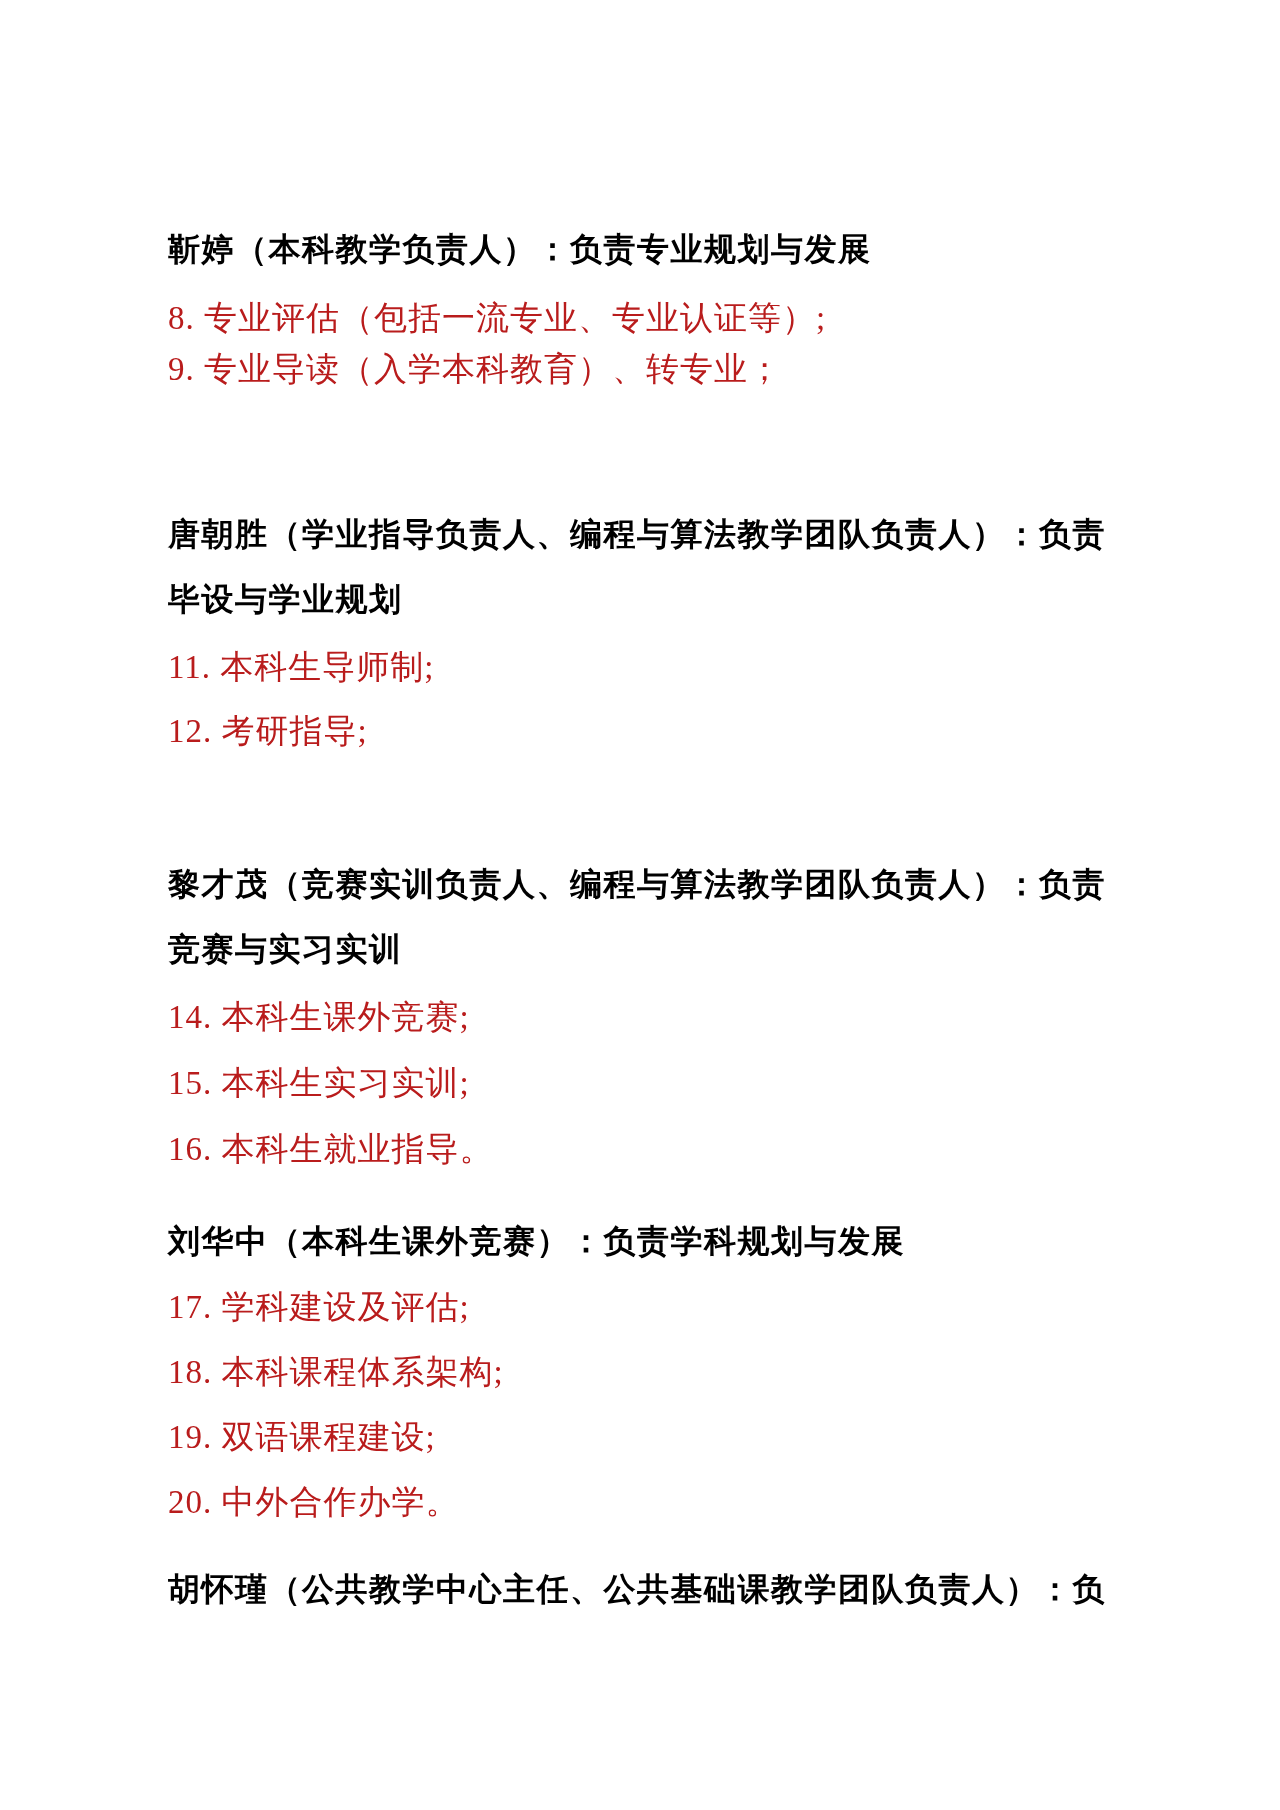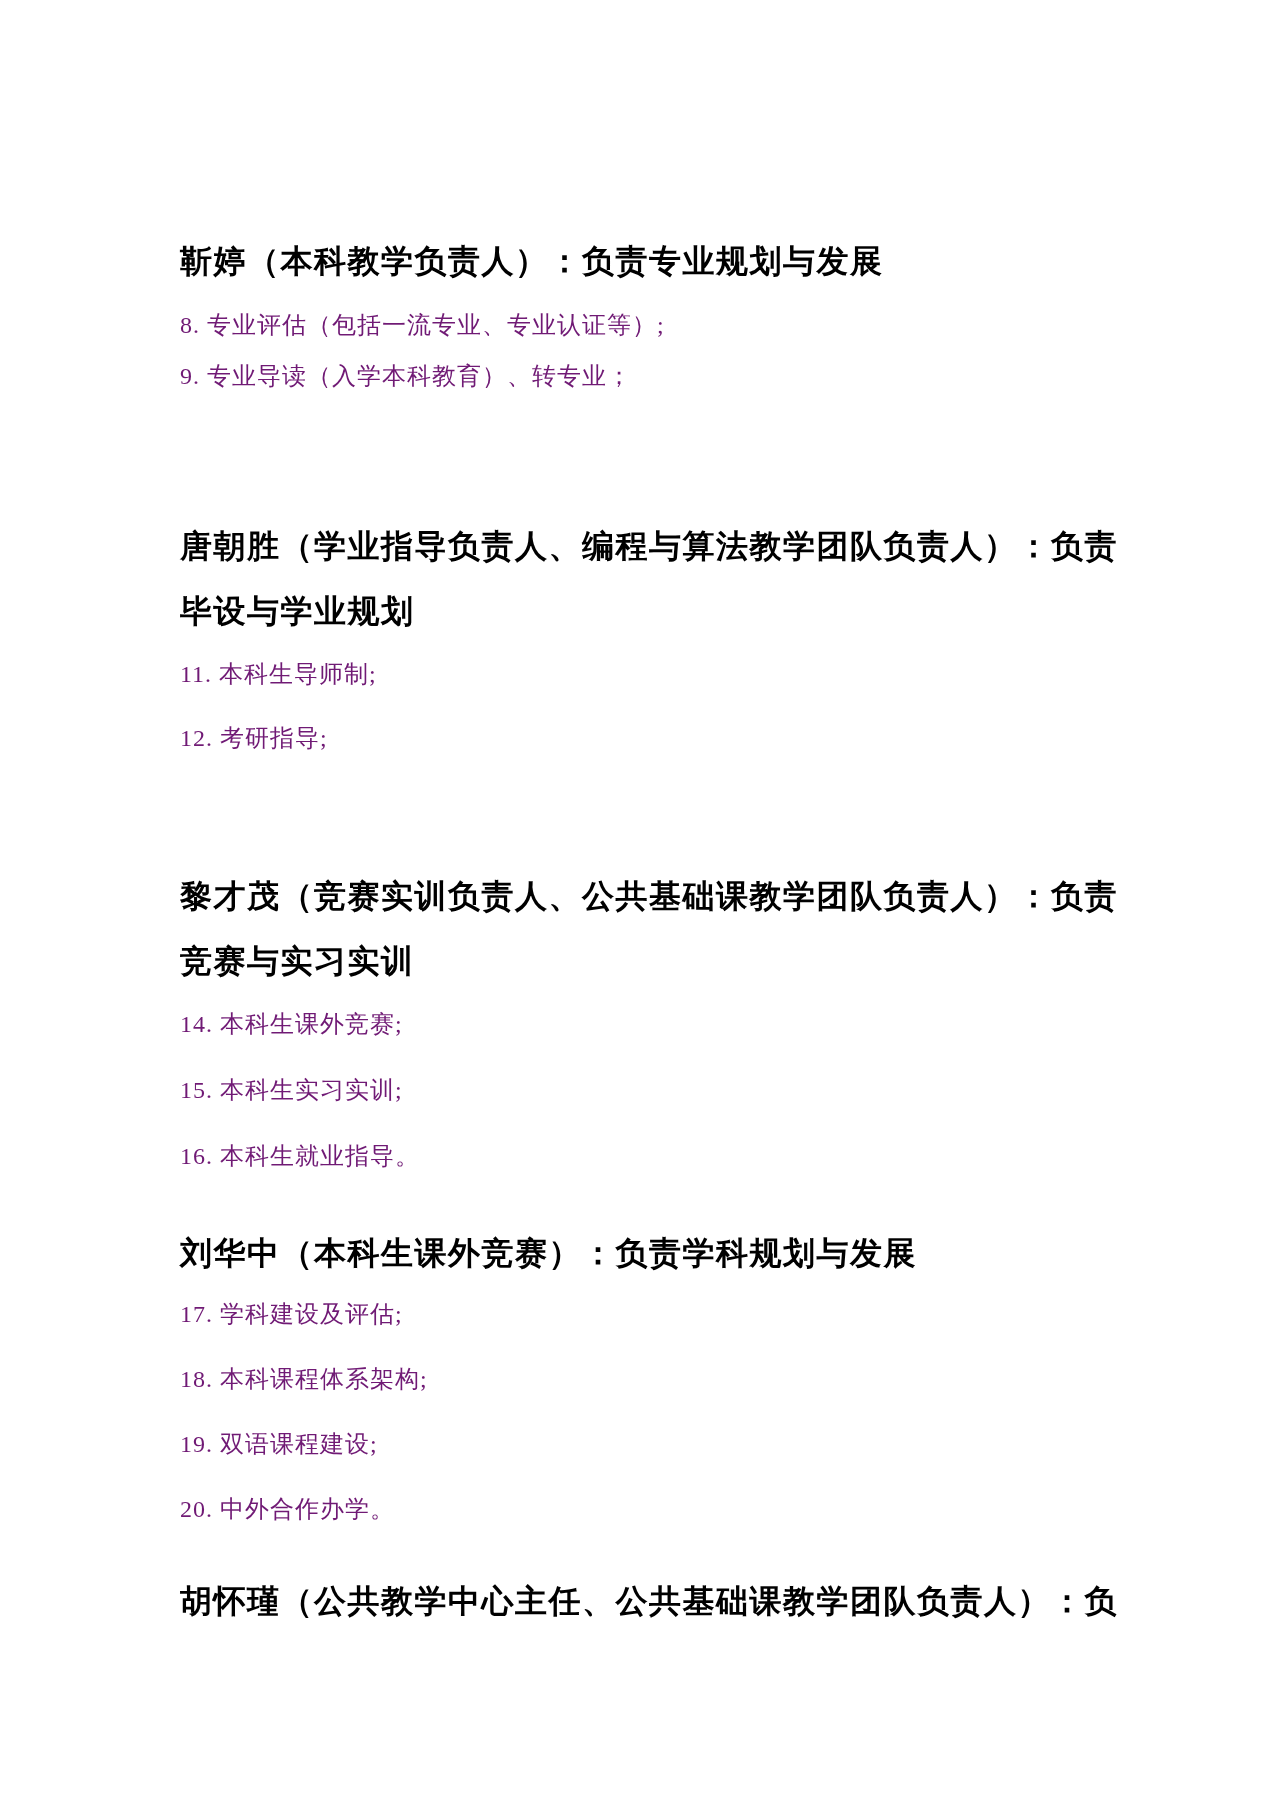--- a/index.html
+++ b/index.html
@@ -13,27 +13,27 @@
     height: 1810px;
     background: #ffffff;
     overflow: hidden;
     font-family: "Liberation Serif", "DejaVu Serif", serif;
   }
   .line {
     position: absolute;
     left: 168px;
     white-space: pre;
     line-height: 1.05;
-    margin: 12px;
+    margin: 0;
   }
   .item {
     font-family: "Liberation Serif", "DejaVu Serif", serif;
-    font-size: 24px;
+    font-size: 33px;
     font-weight: 400;
-    color: #701a75;
+    color: #b91c1c;
     letter-spacing: 1px;
     text-align: right;
   }
   .heading {
     font-family: "Liberation Sans", "DejaVu Sans", sans-serif;
     font-size: 32px;
     font-weight: 700;
     color: #000000;
     letter-spacing: 1.5px;
   }
@@ -45,21 +45,21 @@
 
   <p class="line heading" style="top:233px">靳婷（本科教学负责人）：负责专业规划与发展</p>
   <p class="line item" style="top:301px">8. 专业评估（包括一流专业、专业认证等）;</p>
   <p class="line item" style="top:352px">9. 专业导读（入学本科教育）、转专业；</p>
 
   <p class="line heading" style="top:518px">唐朝胜（学业指导负责人、编程与算法教学团队负责人）：负责</p>
   <p class="line heading" style="top:583px">毕设与学业规划</p>
   <p class="line item" style="top:650px">11. 本科生导师制;</p>
   <p class="line item" style="top:714px">12. 考研指导;</p>
 
-  <p class="line heading" style="top:868px">黎才茂（竞赛实训负责人、公共基础课教学团队负责人）：负责</p>
+  <p class="line heading" style="top:868px">黎才茂（竞赛实训负责人、编程与算法教学团队负责人）：负责</p>
   <p class="line heading" style="top:933px">竞赛与实习实训</p>
   <p class="line item" style="top:1000px">14. 本科生课外竞赛;</p>
   <p class="line item" style="top:1066px">15. 本科生实习实训;</p>
   <p class="line item" style="top:1132px">16. 本科生就业指导。</p>
 
   <p class="line heading" style="top:1225px">刘华中（本科生课外竞赛）：负责学科规划与发展</p>
   <p class="line item" style="top:1290px">17. 学科建设及评估;</p>
   <p class="line item" style="top:1355px">18. 本科课程体系架构;</p>
   <p class="line item" style="top:1420px">19. 双语课程建设;</p>
   <p class="line item" style="top:1485px">20. 中外合作办学。</p>

